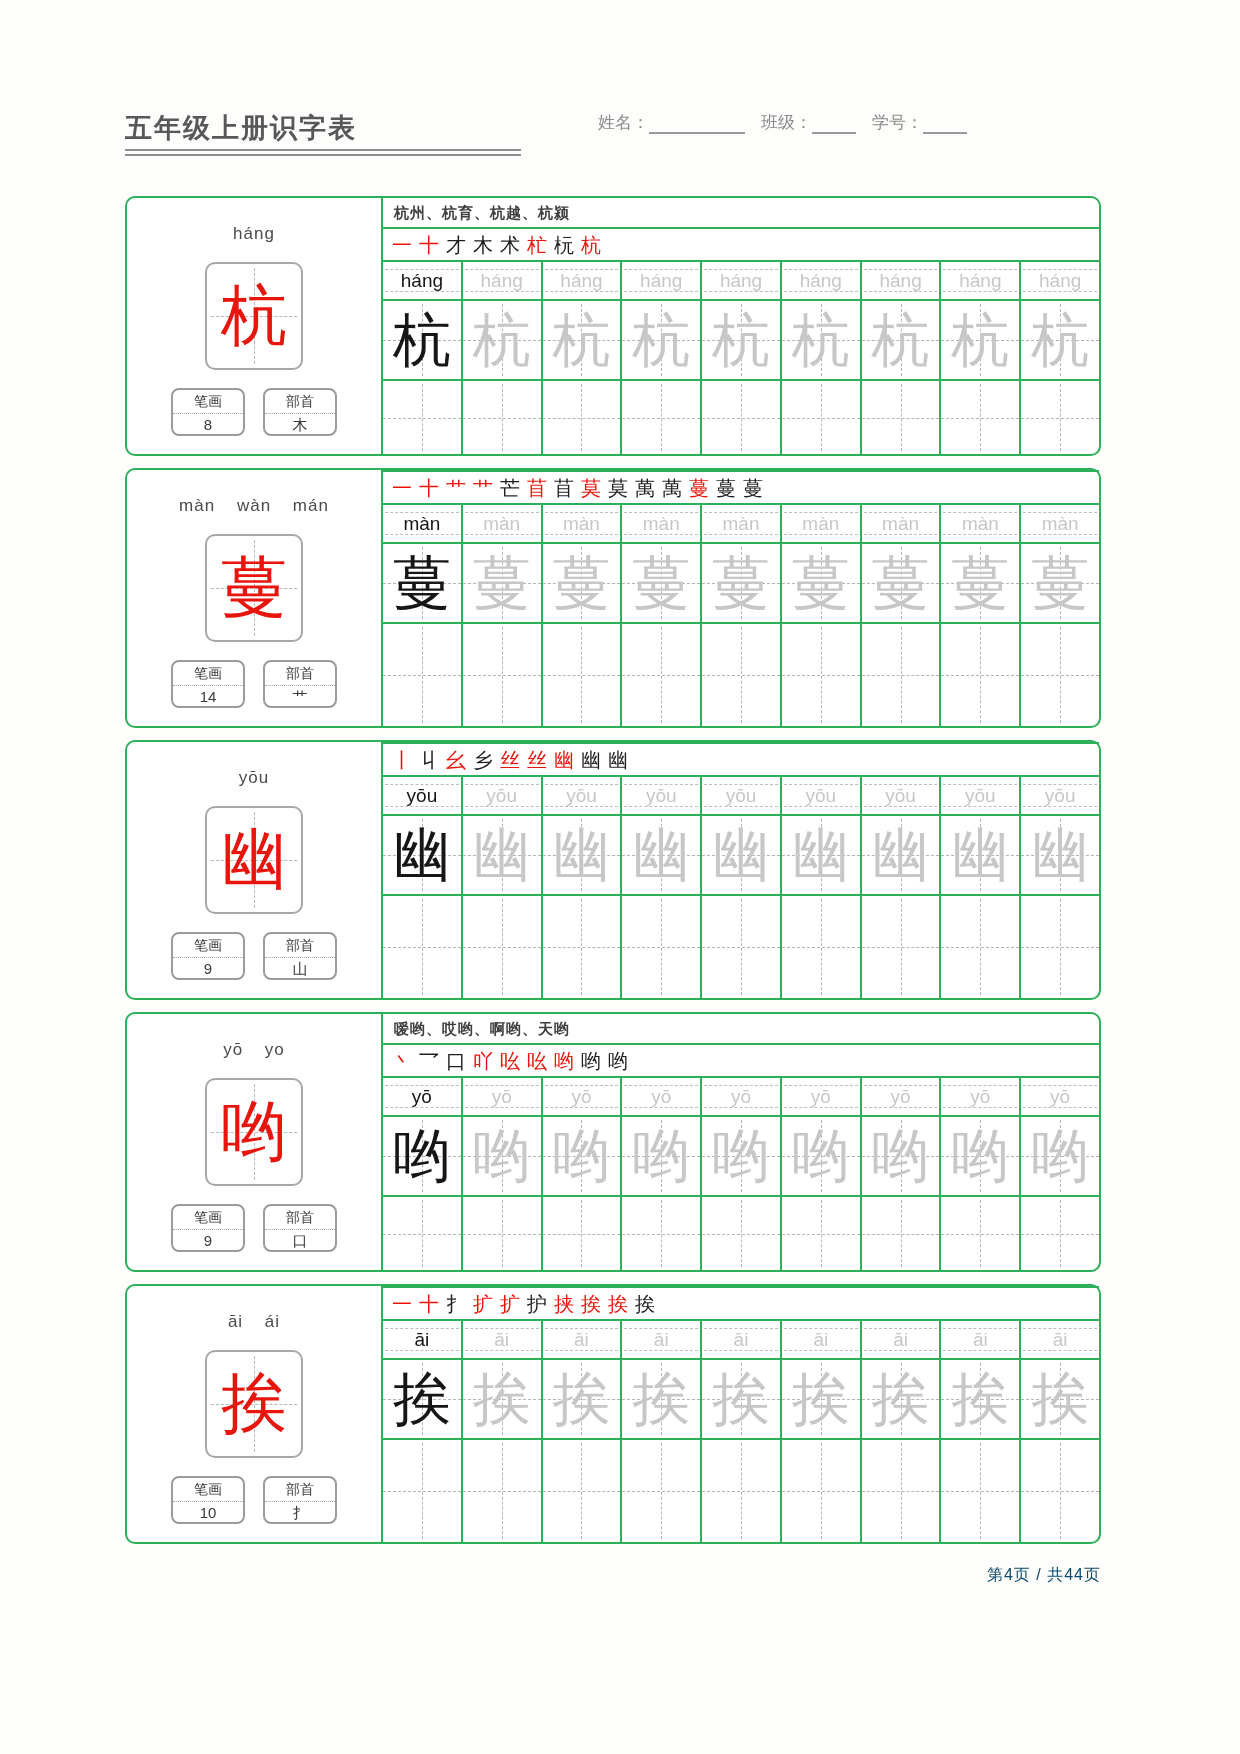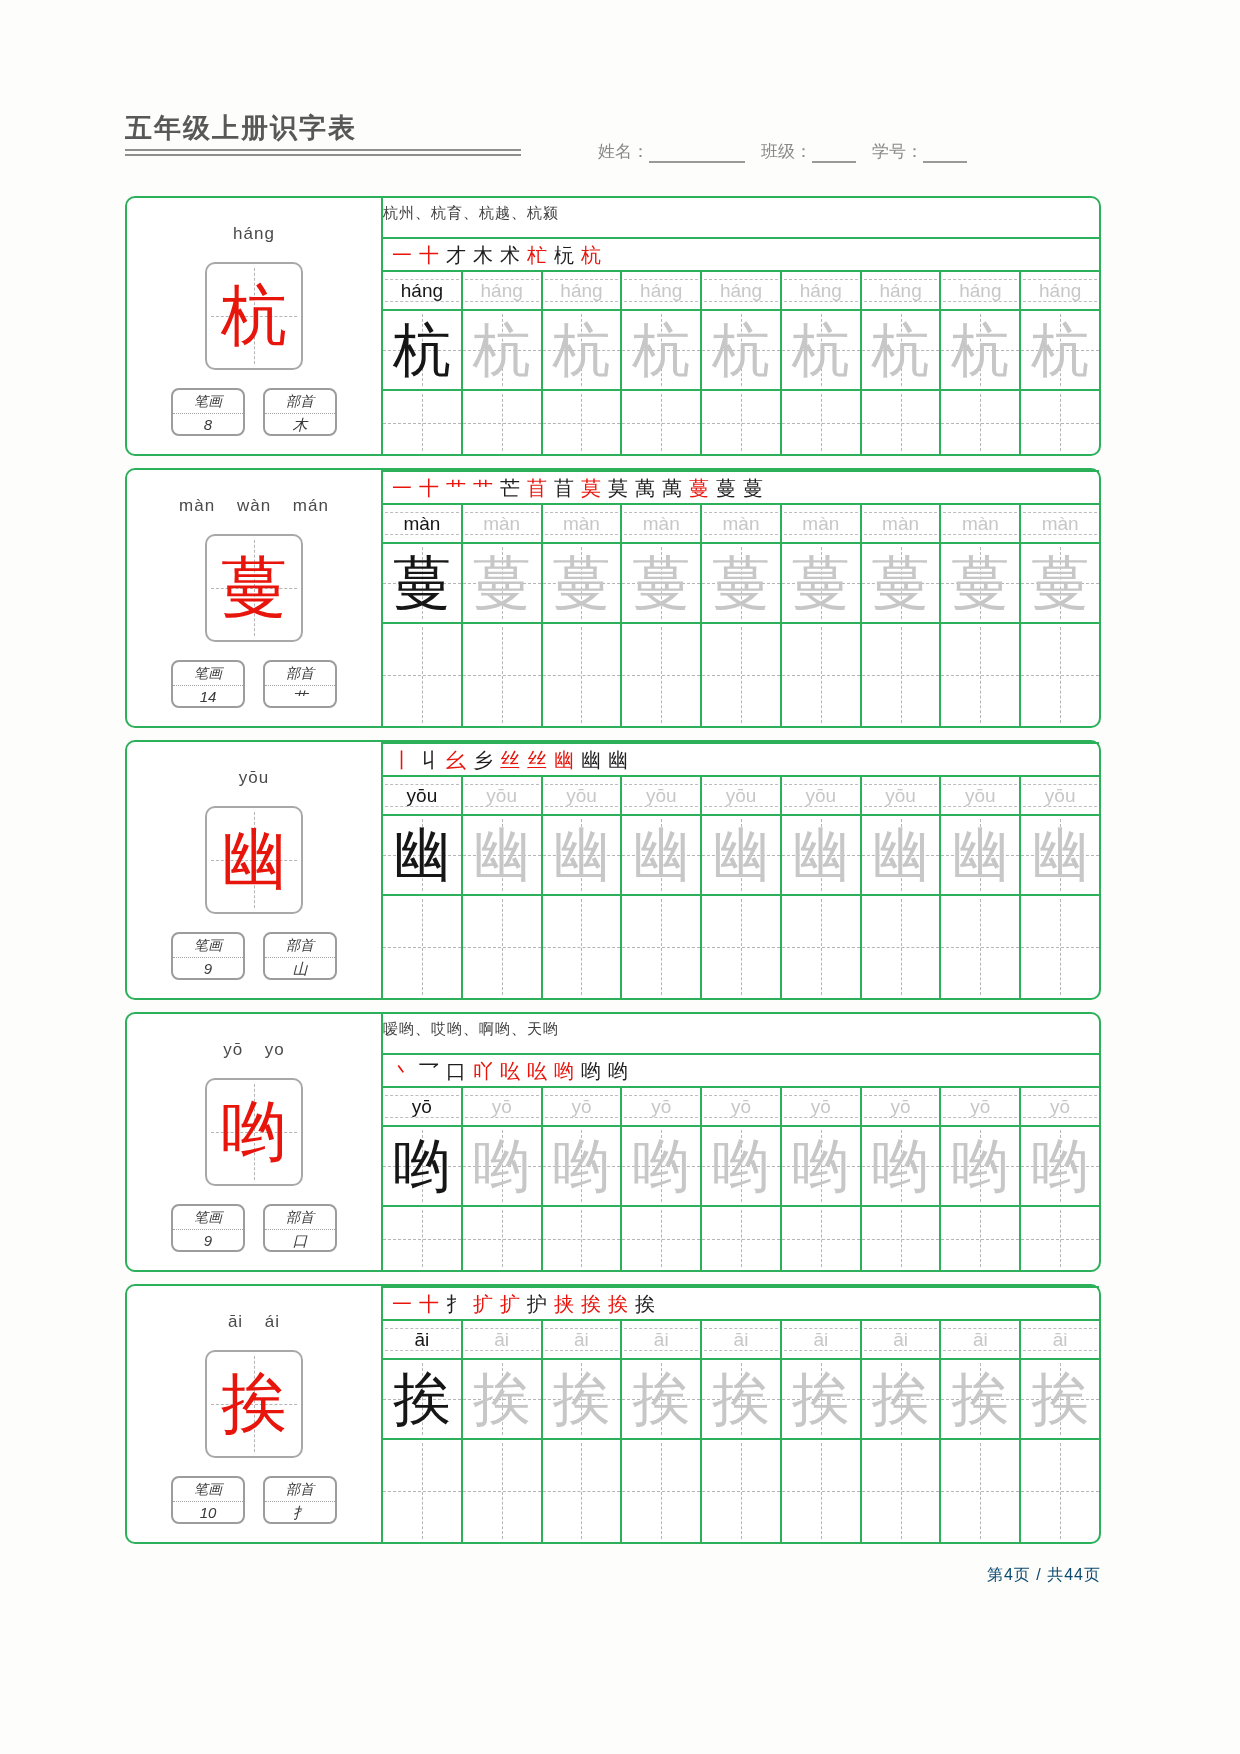--- a/index.html
+++ b/index.html
@@ -17,21 +17,21 @@
   .hdr-title{
     position:absolute; left:125px; top:110px; width:396px;
     text-align:left; font-size:27px; font-weight:bold; color:#585858;
     letter-spacing:2px;
   }
   .hdr-underline{
     position:absolute; left:125px; top:149px; width:396px; height:7px;
     border-top:2px solid #8f8f8f; border-bottom:2px solid #8f8f8f;
   }
   .hdr-fields{
-    position:absolute; left:598px; top:140px; width:500px;
+    position:absolute; left:598px; top:111px; width:500px;
     font-size:17px; color:var(--graytext); white-space:nowrap;
   }
   .hdr-fields .fld{margin-right:16px;}
   .blank{
     display:inline-block; height:17px; vertical-align:bottom;
     border-bottom:2px solid #9a9a9a;
   }
   .blank.w-lg{width:96px;} .blank.w-sm{width:44px;}
   
   .block{
@@ -55,39 +55,39 @@
     position:absolute; top:50%; left:4px; right:4px; border-top:1px dashed var(--guide);
   }
   .big-char{
     position:absolute; left:0; top:0; width:100%; height:100%;
     display:flex; align-items:center; justify-content:center;
     font-family:"DejaVu Serif","Liberation Serif",serif;
     font-size:66px; color:var(--red); line-height:1;
   }
   .info-boxes{
     position:absolute; top:190px; left:0; width:100%;
-    display:flex; justify-content:center; gap:18px;font-style:italic;
+    display:flex; justify-content:center; gap:18px;
   }
   .info-box{
     width:74px; height:48px; border:2px solid #9c9c9c; border-radius:8px;
     overflow:hidden; background:#fff;
   }
   .info-label{
     height:24px; line-height:23px; text-align:center; font-size:14px;
     color:#3a3a3a; border-bottom:1px dotted #a5a5a5;
   }
   .info-value{height:22px; line-height:22px; text-align:center; font-size:15px; color:#3a3a3a;}
   
   .right-panel{
     position:absolute; left:254px; right:0; top:0; bottom:0;
     border-left:2px solid var(--green); display:flex; flex-direction:column;
   }
   .words-row{
-    height:39px; line-height:29px; 
-    font-size:15px; color:var(--darktext); letter-spacing:1px;
+    height:29px; line-height:29px; padding-left:11px;
+    font-size:15px; color:var(--darktext); letter-spacing:1px;font-weight:bold;
   }
   .strokes-row{
     height:33px; border-top:2px solid var(--green);
     display:flex; align-items:center; padding-left:9px; gap:7px;
     font-size:20px; line-height:1;
     font-family:"DejaVu Serif","Liberation Serif",serif;
   }
   .strokes-row .sr{color:var(--red);}
   .strokes-row .sb{color:#1e1e1e;}
   .grid-row{display:flex; border-top:2px solid var(--green);}

